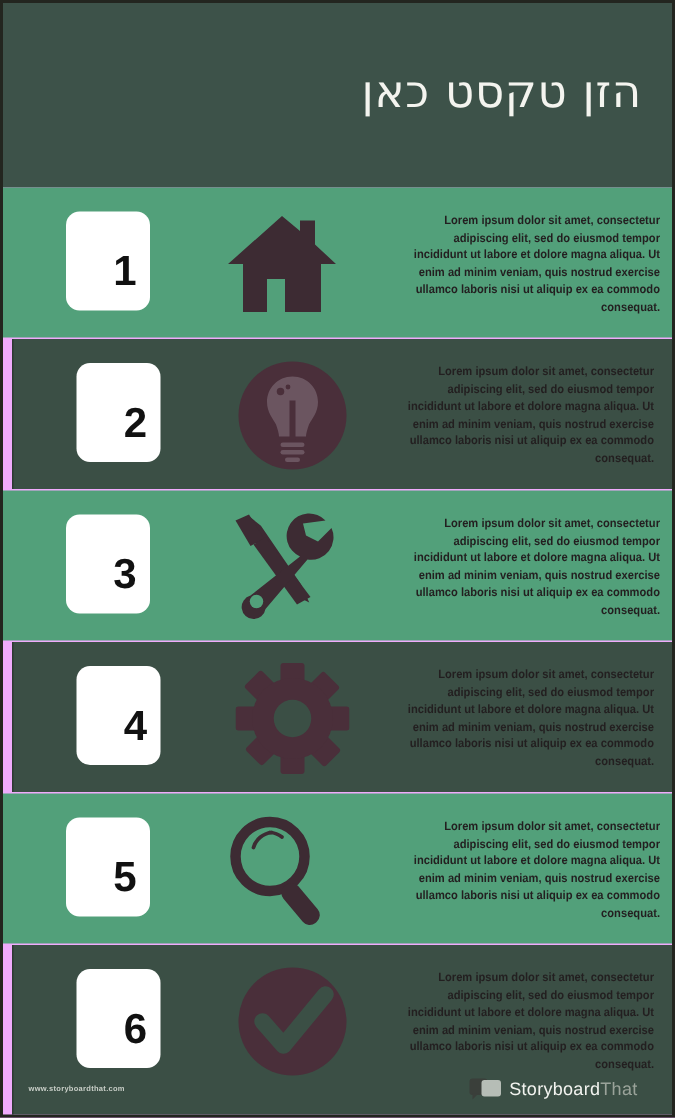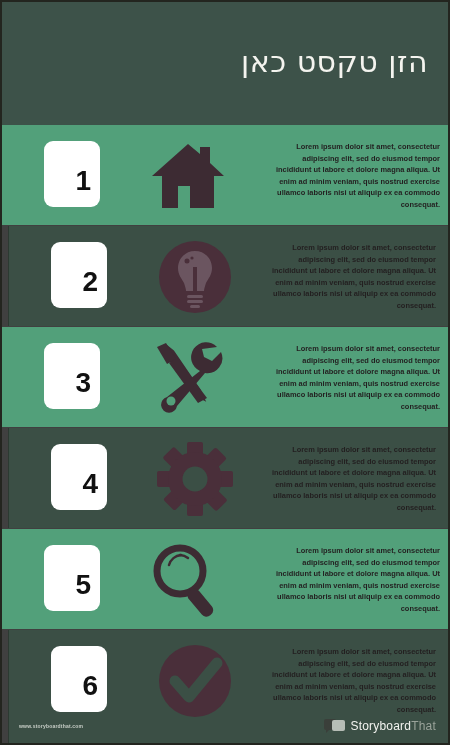--- a/index.html
+++ b/index.html
@@ -5,21 +5,21 @@
   html, body {
     margin: 0;
     padding: 0;
     background: #2b2b2b;
   }
   #canvas {
     position: relative;
     width: 450px;
     height: 745px;
     overflow: hidden;
-    background: #404040;
+    background: #f0abfc;
     font-family: "Liberation Sans", sans-serif;
     box-sizing: border-box;
     border: 2px solid #23251f;
   }
 
   
   .header {
     position: absolute;
     left: 0;
     top: 0;
@@ -114,21 +114,21 @@
     left: 10px;
     bottom: 18px;
     font-size: 5px;
     font-weight: bold;
     color: #c9cfc8;
     letter-spacing: 0.2px;
     font-family: "Liberation Sans", sans-serif;
   }
   .logo {
     position: absolute;
-    right: 12px;
+    right: 23px;
     bottom: 14px;
     display: flex;
     align-items: center;
     gap: 4px;
   }
   .logo-bubbles { position: relative; width: 22px; height: 15px; }
   .bub-back {
     position: absolute; left: 0; top: 1px;
     width: 12px; height: 11px;
     background: #3a3f3a; border-radius: 2px;

